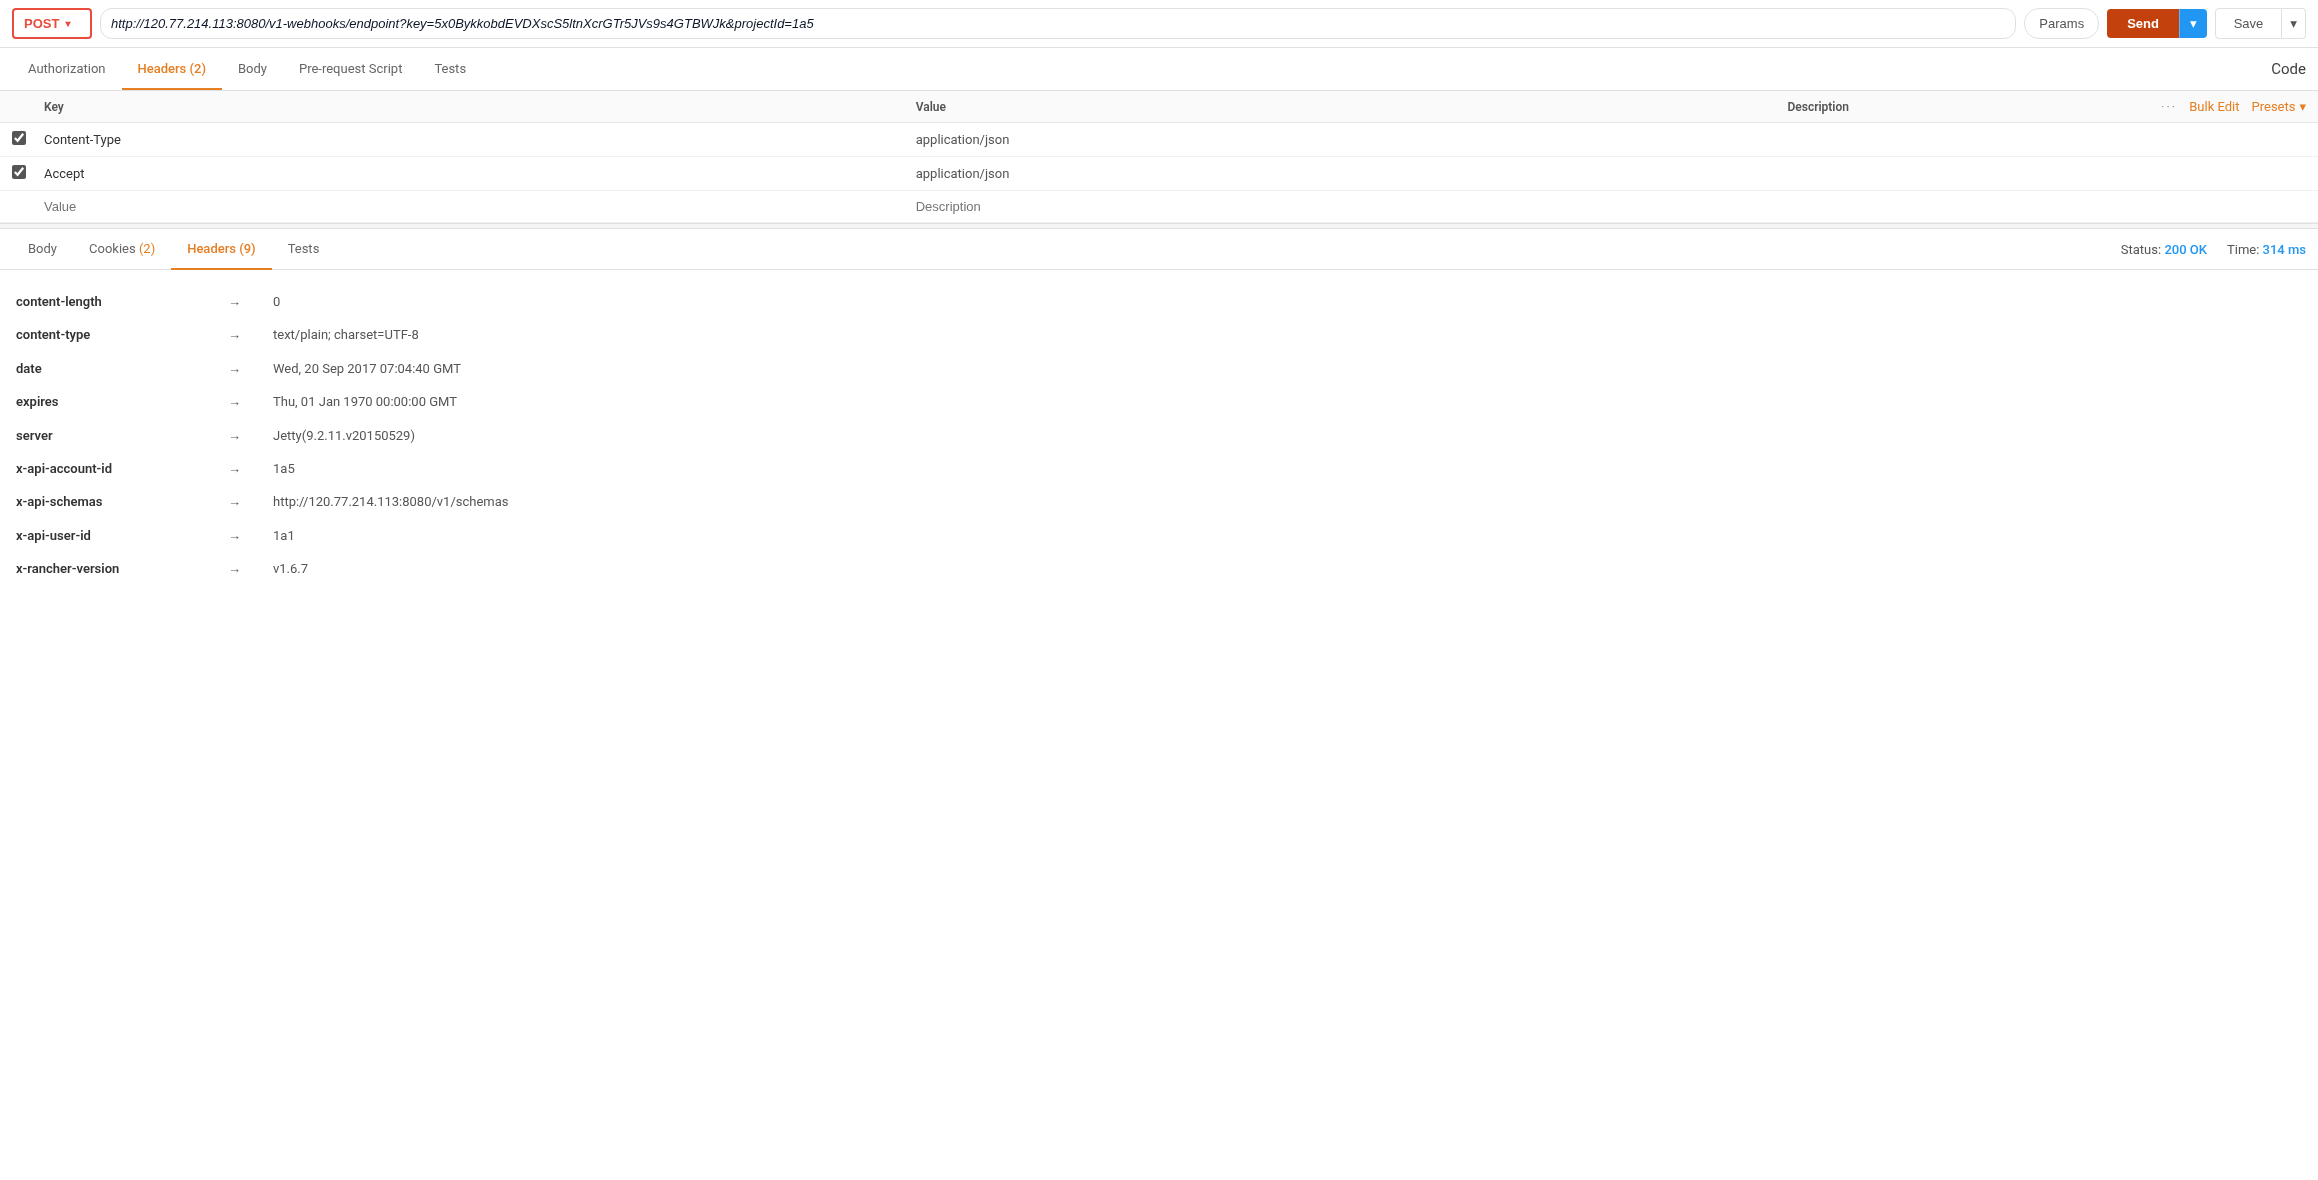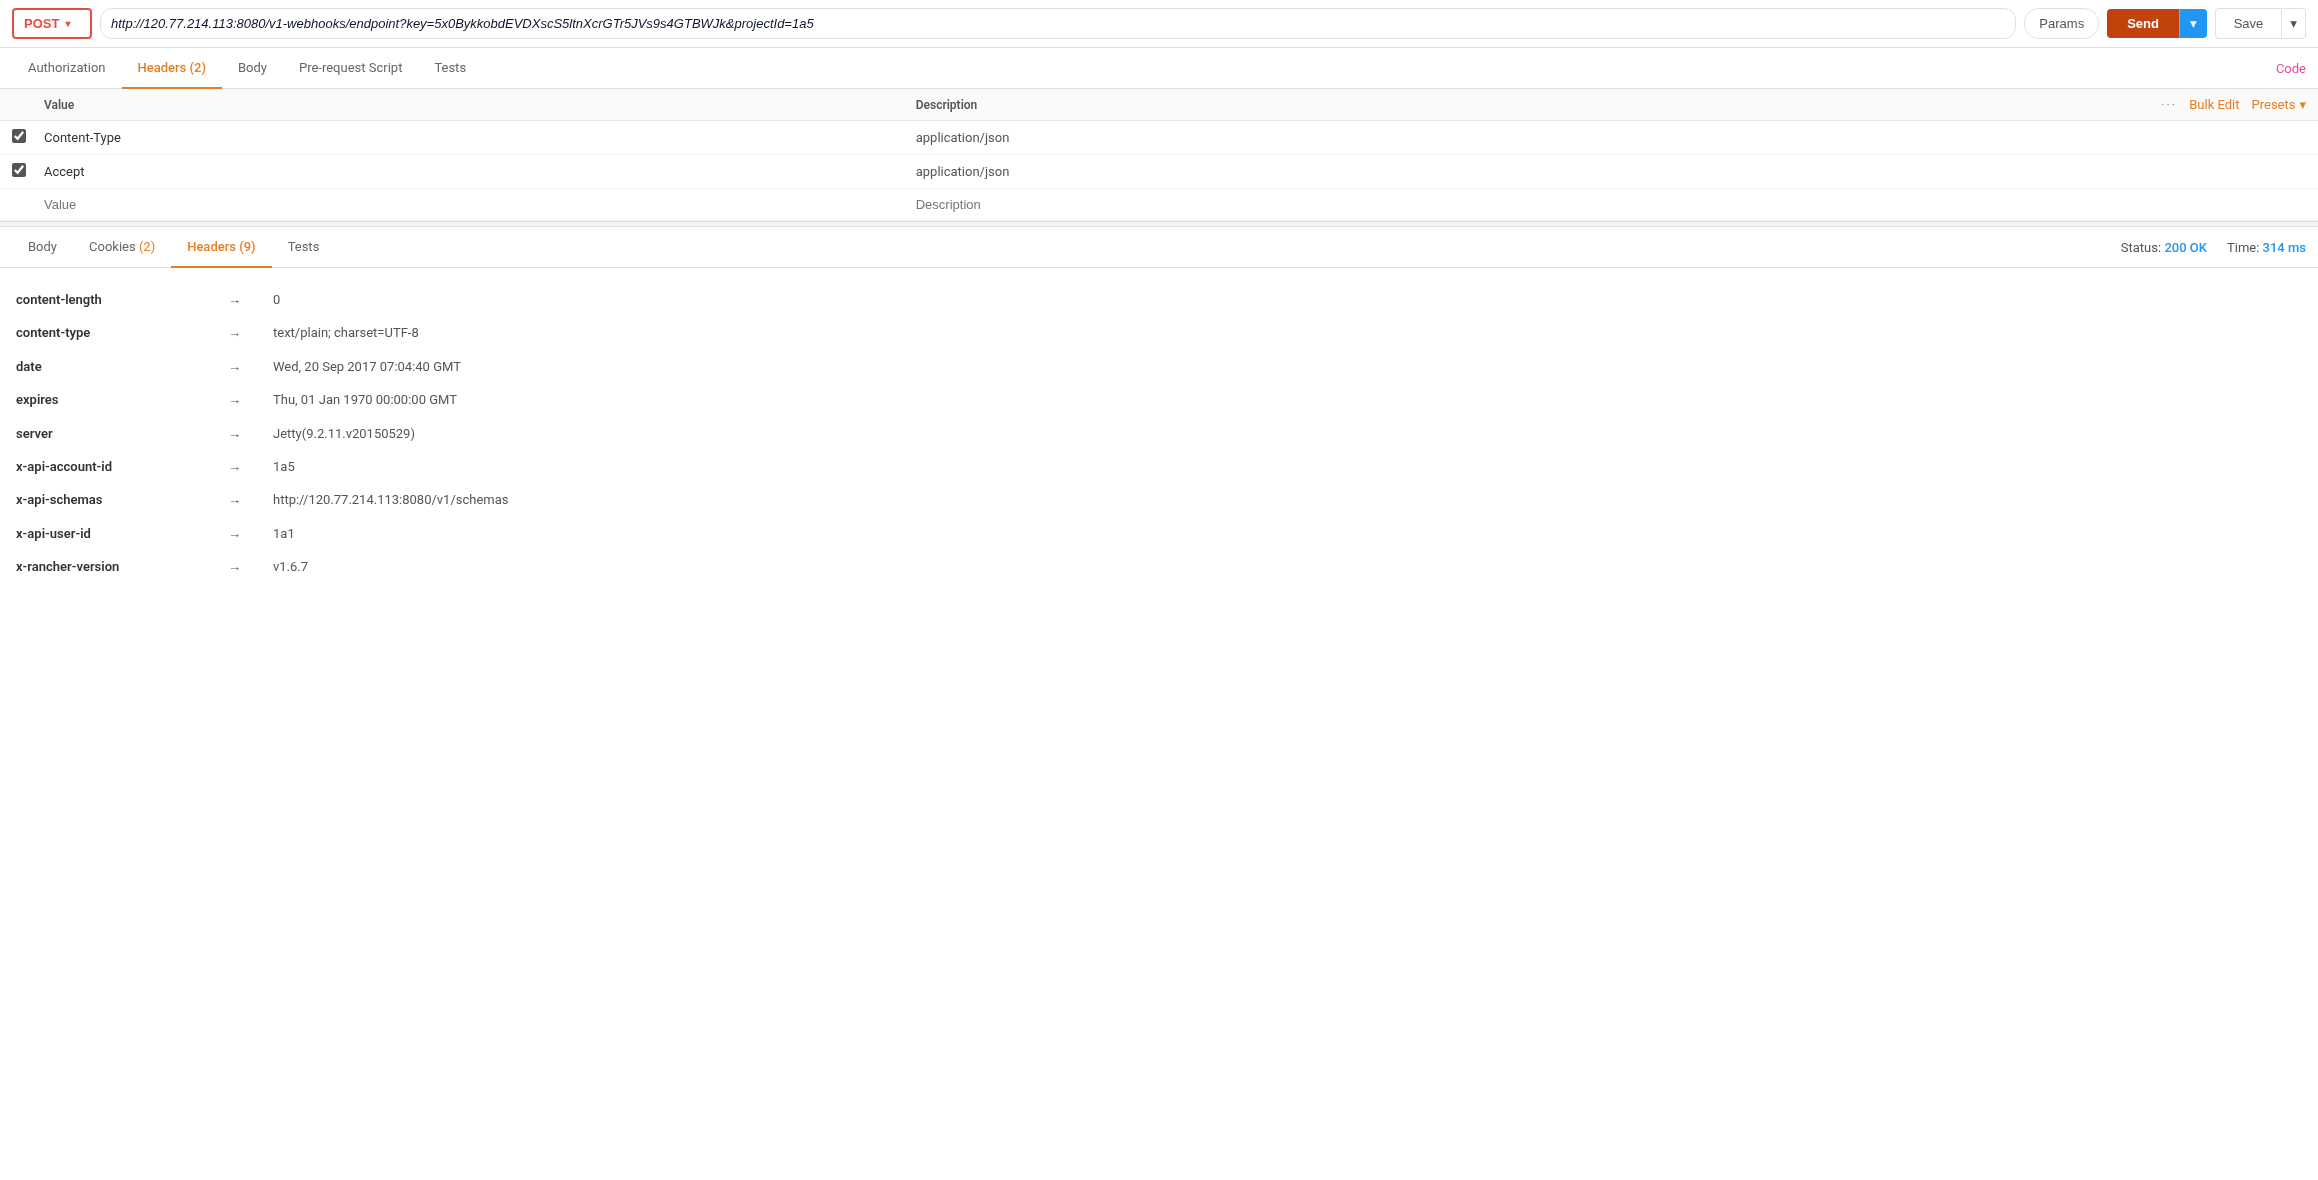--- a/index.html
+++ b/index.html
@@ -134,23 +134,23 @@
       border-bottom: 2px solid #e67e22;
       font-weight: 500;
     }
 
     .tab .badge {
       color: #e67e22;
     }
 
     .tab-code {
       margin-left: auto;
-      color: #ec4899;
-      cursor: pointer;
-      font-size: 13px;
+      color: #404040;
+      cursor: pointer;
+      font-size: 15px;
       padding: 12px 0;
     }
 
     .bulk-edit-btn {
       color: #e67e22;
       cursor: pointer;
       font-size: 13px;
     }
 
     .presets-btn {
@@ -305,20 +305,23 @@
   </div>
   <div class="tab-code">
     <span>Code</span>
   </div>
 </div>
 
 <div>
 
   <div class="table-header-row">
     <div style="width:32px;"></div>
+    <div class="th-key">
+      <span>Key</span>
+    </div>
     <div class="th-value">
       <span>Value</span>
     </div>
     <div class="th-description">
       <span>Description</span>
     </div>
     <div class="th-actions">
       <span class="dots-btn">···</span>
       <span class="bulk-edit-btn">Bulk Edit</span>
       <span class="presets-btn">

